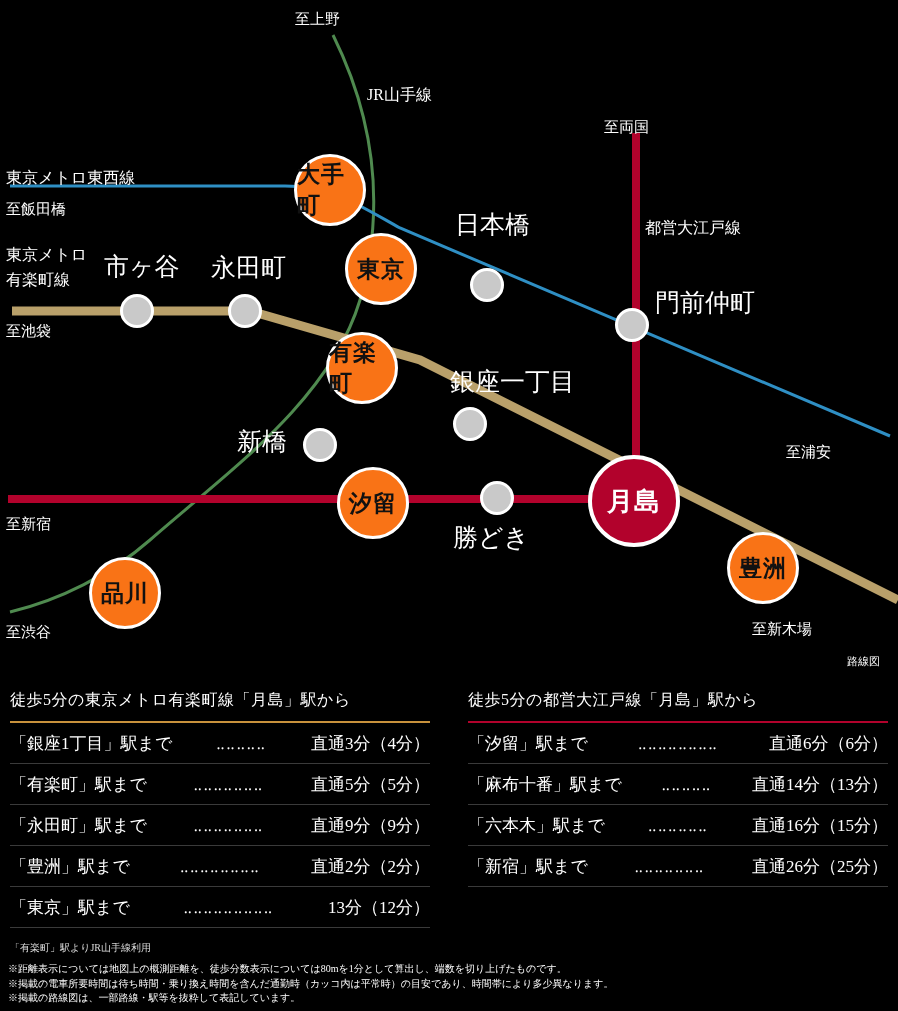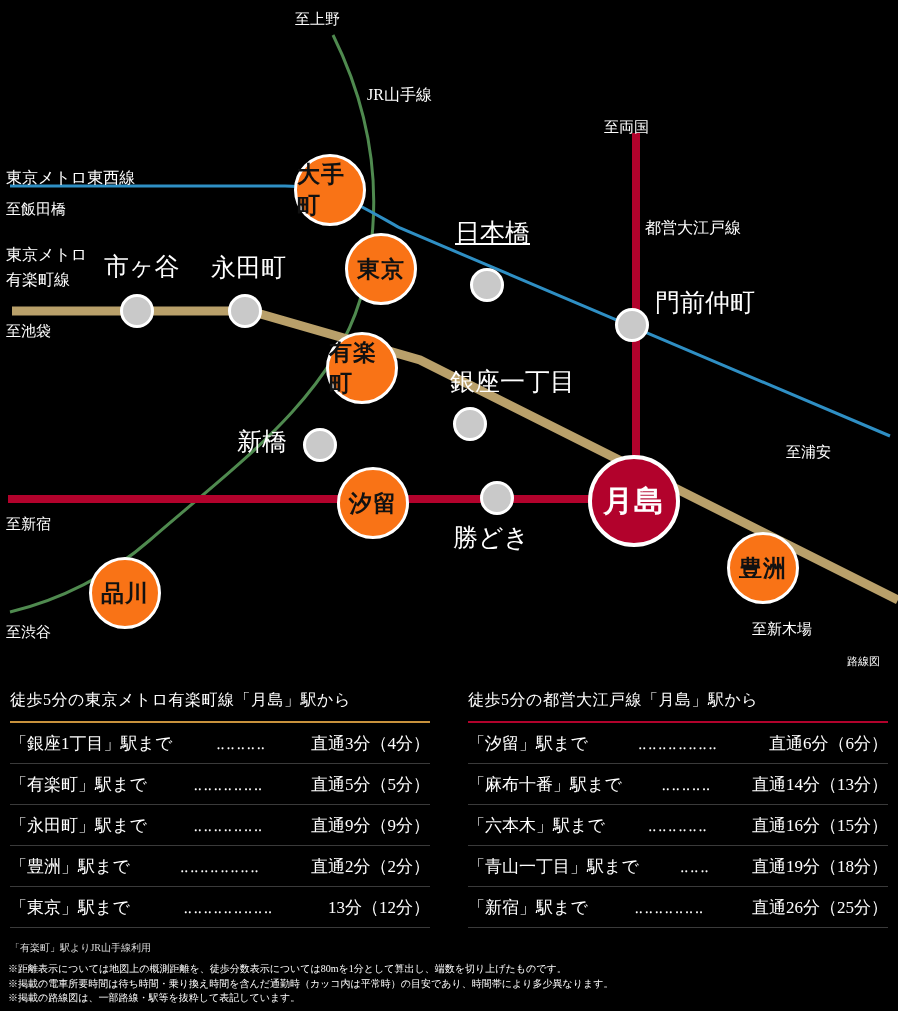--- a/index.html
+++ b/index.html
@@ -32,21 +32,21 @@
   }
   .node.big {
     width:72px; height:72px;
     font-size:23px;
   }
   .node.main {
     width:92px; height:92px;
     background:#b2022c;
     border:4px solid #ffffff;
     color:#ffffff;
-    font-size:30px;
+    font-size:26px;
   }
   .lbl {
     position:absolute;
     color:#ffffff;
     white-space:nowrap;
   }
   .lbl.station { font-size:25px; }
   .lbl.line { font-size:16px; }
   .lbl.term { font-size:15px; }
 
@@ -113,21 +113,21 @@
   <div class="node big" style="left:294px; top:154px;">大手町</div>
   <div class="node big" style="left:345px; top:233px;">東京</div>
   <div class="node big" style="left:326px; top:332px;">有楽町</div>
   <div class="node big" style="left:337px; top:467px;">汐留</div>
   <div class="node big" style="left:727px; top:532px;">豊洲</div>
   <div class="node big" style="left:89px; top:557px;">品川</div>
 
   <div class="node main" style="left:588px; top:455px;">月島</div>
 
   <div class="node small" style="left:470px; top:268px;"></div>
-  <div class="lbl station" style="left:455px; top:216px;text-decoration:underline;">日本橋</div>
+  <div class="lbl station" style="left:455px; top:208px;">日本橋</div>
 
   <div class="node small" style="left:120px; top:294px;"></div>
   <div class="lbl station" style="left:104px; top:250px;">市ヶ谷</div>
 
   <div class="node small" style="left:228px; top:294px;"></div>
   <div class="lbl station" style="left:211px; top:251px;">永田町</div>
 
   <div class="node small" style="left:615px; top:308px;"></div>
   <div class="lbl station" style="left:655px; top:286px;">門前仲町</div>
 
@@ -188,25 +188,20 @@
     </div>
     <div class="row">
       <span class="dest">「麻布十番」駅まで</span>
       <span class="dots">‥‥‥‥‥</span>
       <span class="time">直通14分（13分）</span>
     </div>
     <div class="row">
       <span class="dest">「六本木」駅まで</span>
       <span class="dots">‥‥‥‥‥‥</span>
       <span class="time">直通16分（15分）</span>
-    </div>
-    <div class="row">
-      <span class="dest">「青山一丁目」駅まで</span>
-      <span class="dots">‥‥‥</span>
-      <span class="time">直通19分（18分）</span>
     </div>
     <div class="row">
       <span class="dest">「新宿」駅まで</span>
       <span class="dots">‥‥‥‥‥‥‥</span>
       <span class="time">直通26分（25分）</span>
     </div>
   </div>
 </div>
 
 <div id="footnotes">

